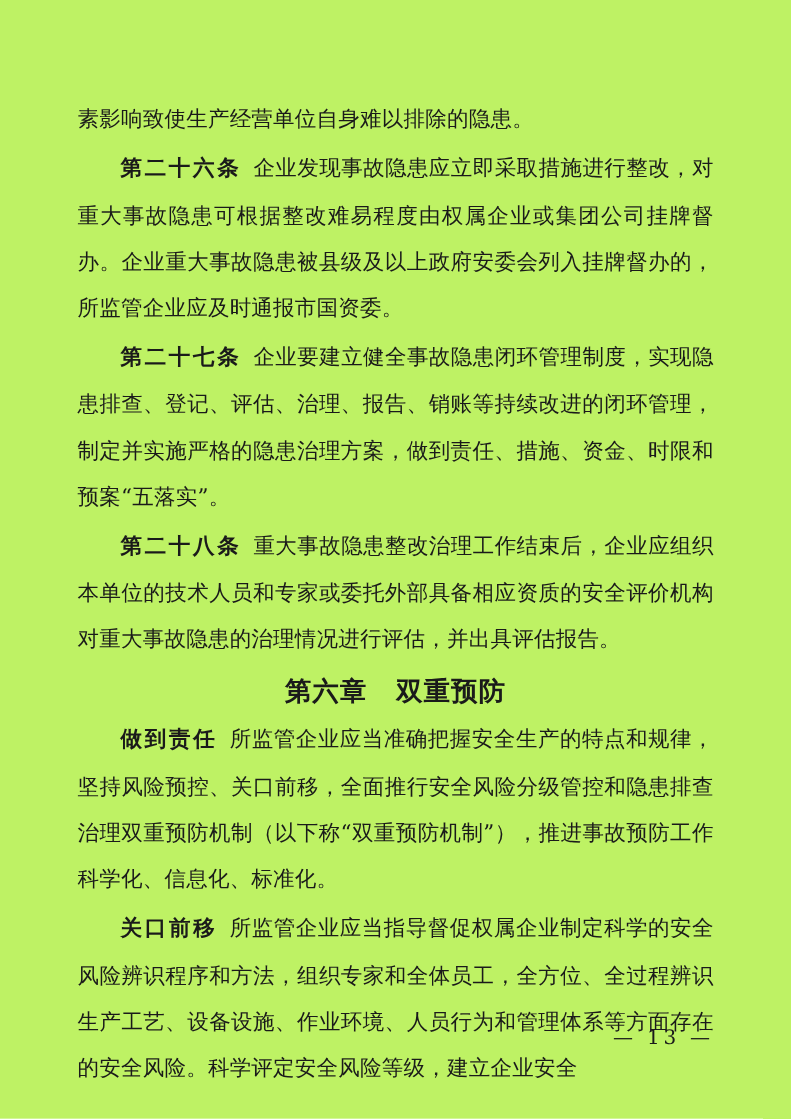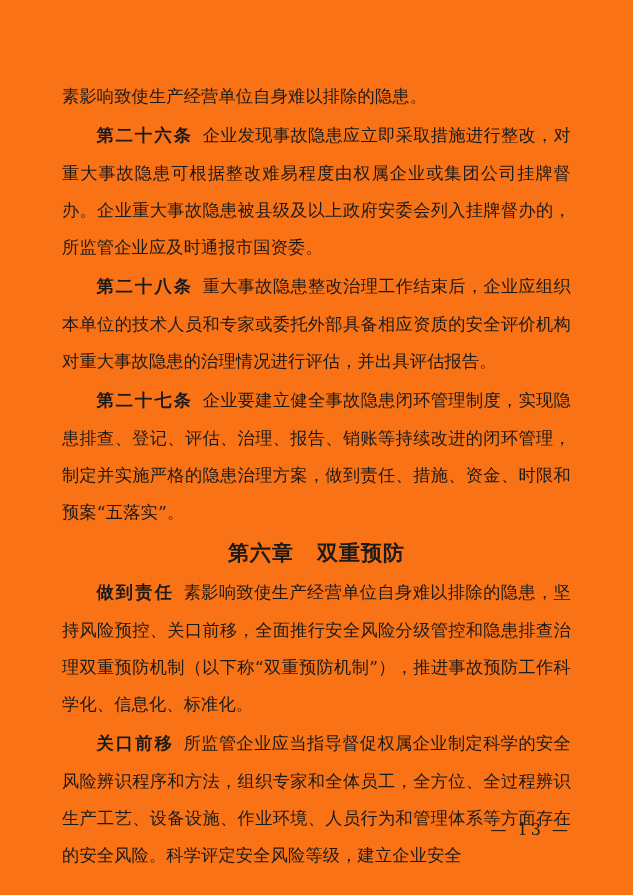--- a/index.html
+++ b/index.html
@@ -11,21 +11,21 @@
     height: 895px;
     background: #ffffff;
     font-family: "DejaVu Serif", "Liberation Serif", serif;
     color: #1a1a1a;
     overflow: hidden;
   }
   .page {
     position: relative;
     width: 633px;
     height: 895px;
-    background: #f97316;
+    background: #bef264;
     box-sizing: border-box;
     padding: 78px 62px 40px 62px;
   }
   .doc-body {
     font-size: 17.2px;
     line-height: 37px;
     text-align: justify;
     text-justify: inter-ideograph;
     letter-spacing: 0.2px;
   }
@@ -75,33 +75,33 @@
 
     <p class="para">
       <span>素影响致使生产经营单位自身难以排除的隐患。</span>
     </p>
 
     <p class="para indent">
       <span class="art-label">第二十六条</span><span class="gap"></span><span>企业发现事故隐患应立即采取措施进行整改，对重大事故隐患可根据整改难易程度由权属企业或集团公司挂牌督办。企业重大事故隐患被县级及以上政府安委会列入挂牌督办的，所监管企业应及时通报市国资委。</span>
     </p>
 
     <p class="para indent">
-      <span class="art-label">第二十八条</span><span class="gap"></span><span>重大事故隐患整改治理工作结束后，企业应组织本单位的技术人员和专家或委托外部具备相应资质的安全评价机构对重大事故隐患的治理情况进行评估，并出具评估报告。</span>
+      <span class="art-label">第二十七条</span><span class="gap"></span><span>企业要建立健全事故隐患闭环管理制度，实现隐患排查、登记、评估、治理、报告、销账等持续改进的闭环管理，制定并实施严格的隐患治理方案，做到责任、措施、资金、时限和预案“五落实”。</span>
     </p>
 
     <p class="para indent">
-      <span class="art-label">第二十七条</span><span class="gap"></span><span>企业要建立健全事故隐患闭环管理制度，实现隐患排查、登记、评估、治理、报告、销账等持续改进的闭环管理，制定并实施严格的隐患治理方案，做到责任、措施、资金、时限和预案“五落实”。</span>
+      <span class="art-label">第二十八条</span><span class="gap"></span><span>重大事故隐患整改治理工作结束后，企业应组织本单位的技术人员和专家或委托外部具备相应资质的安全评价机构对重大事故隐患的治理情况进行评估，并出具评估报告。</span>
     </p>
 
     <div class="chapter-head">
       <span>第六章</span><span class="ch-sp"></span><span>双重预防</span>
     </div>
 
     <p class="para indent">
-      <span class="art-label">做到责任</span><span class="gap"></span><span>素影响致使生产经营单位自身难以排除的隐患，坚持风险预控、关口前移，全面推行安全风险分级管控和隐患排查治理双重预防机制（以下称“双重预防机制”），推进事故预防工作科学化、信息化、标准化。</span>
+      <span class="art-label">做到责任</span><span class="gap"></span><span>所监管企业应当准确把握安全生产的特点和规律，坚持风险预控、关口前移，全面推行安全风险分级管控和隐患排查治理双重预防机制（以下称“双重预防机制”），推进事故预防工作科学化、信息化、标准化。</span>
     </p>
 
 
     <p class="para indent">
       <span class="art-label">关口前移</span><span class="gap"></span><span>所监管企业应当指导督促权属企业制定科学的安全风险辨识程序和方法，组织专家和全体员工，全方位、全过程辨识生产工艺、设备设施、作业环境、人员行为和管理体系等方面存在的安全风险。科学评定安全风险等级，建立企业安全</span>
     </p>
 
   </div>
 
   <div class="page-number">— 13 —</div>

